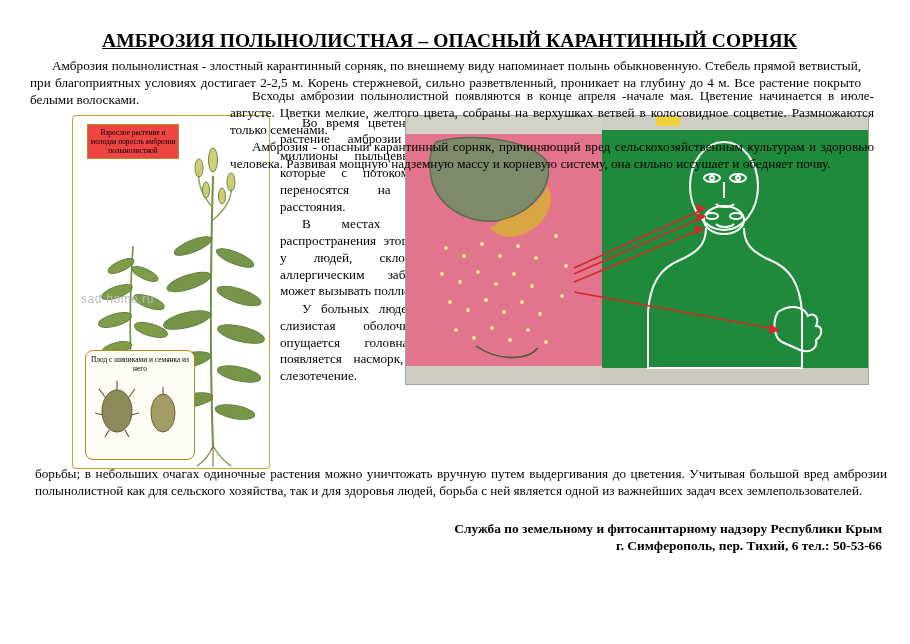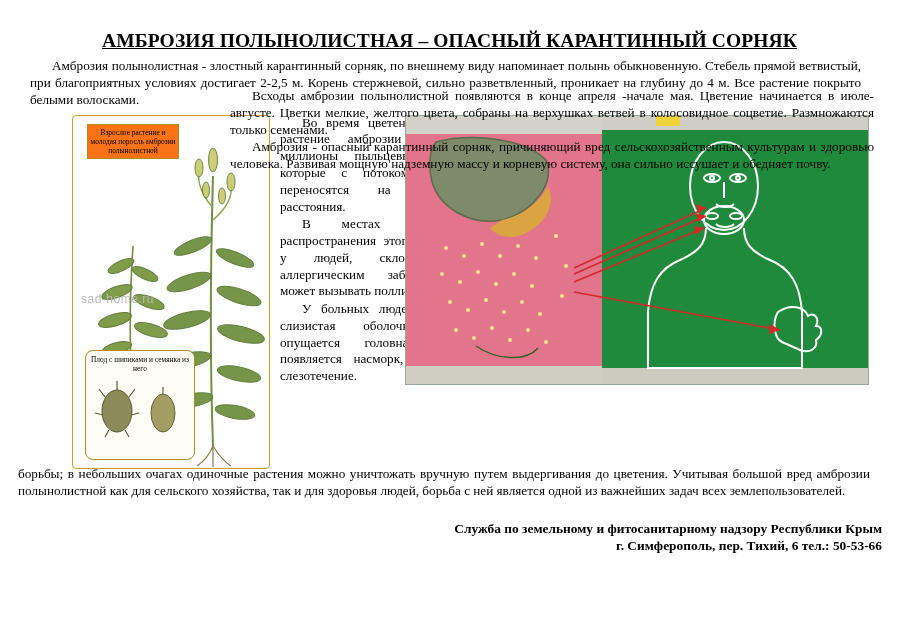--- a/index.html
+++ b/index.html
@@ -60,21 +60,21 @@
     border-radius: 4px;
     background: #ffffff;
     overflow: hidden;
   }
   .plant-panel .label-box {
     position: absolute;
     left: 14px;
     top: 8px;
     width: 86px;
     border: 1px solid #b08d1e;
-    background: #f97316;
+    background: #ef4444;
     font-size: 7.4px;
     line-height: 1.25;
     text-align: center;
     padding: 3px 2px;
     z-index: 4;
   }
   .plant-panel .fruit-box {
     position: absolute;
     left: 12px;
     bottom: 8px;
@@ -293,21 +293,21 @@
         <path d="M70 230 C90 244 120 246 132 232" stroke="#3b5f2a" stroke-width="1.5" fill="none"></path>
       </svg>
     </div>
   </div>
 
   <div style="position:absolute; left:30px; top:88px; width:852px;">
     <div class="para indent" style="margin-left:200px;">Всходы амброзии полынолистной появляются в конце апреля -начале мая. Цветение начинается в июле-августе. Цветки мелкие, желтого цвета, собраны на верхушках ветвей в колосовидное соцветие. Размножаются только семенами.</div>
     <div class="para indent" style="margin-left:200px;">Амброзия - опасный карантинный сорняк, причиняющий вред сельскохозяйственным культурам и здоровью человека. Развивая мощную надземную массу и корневую систему, она сильно иссушает и обедняет почву.</div>
   </div>
 
-  <div class="clearline" style="position:absolute; left:18px; top:466px; width:852px;">борьбы; в небольших очагах одиночные растения можно уничтожать вручную путем выдергивания до цветения. Учитывая большой вред амброзии полынолистной как для сельского хозяйства, так и для здоровья людей, борьба с ней является одной из важнейших задач всех землепользователей.</div>
+  <div class="clearline" style="position:absolute; left:35px; top:466px; width:852px;">борьбы; в небольших очагах одиночные растения можно уничтожать вручную путем выдергивания до цветения. Учитывая большой вред амброзии полынолистной как для сельского хозяйства, так и для здоровья людей, борьба с ней является одной из важнейших задач всех землепользователей.</div>
 
   <div class="footer" style="position:absolute; left:30px; top:520px; width:852px;">
     <div>Служба по земельному и фитосанитарному надзору Республики Крым</div>
     <div>г. Симферополь, пер. Тихий, 6 тел.: 50-53-66</div>
   </div>
 
 
 </div>
 
 </body></html>

